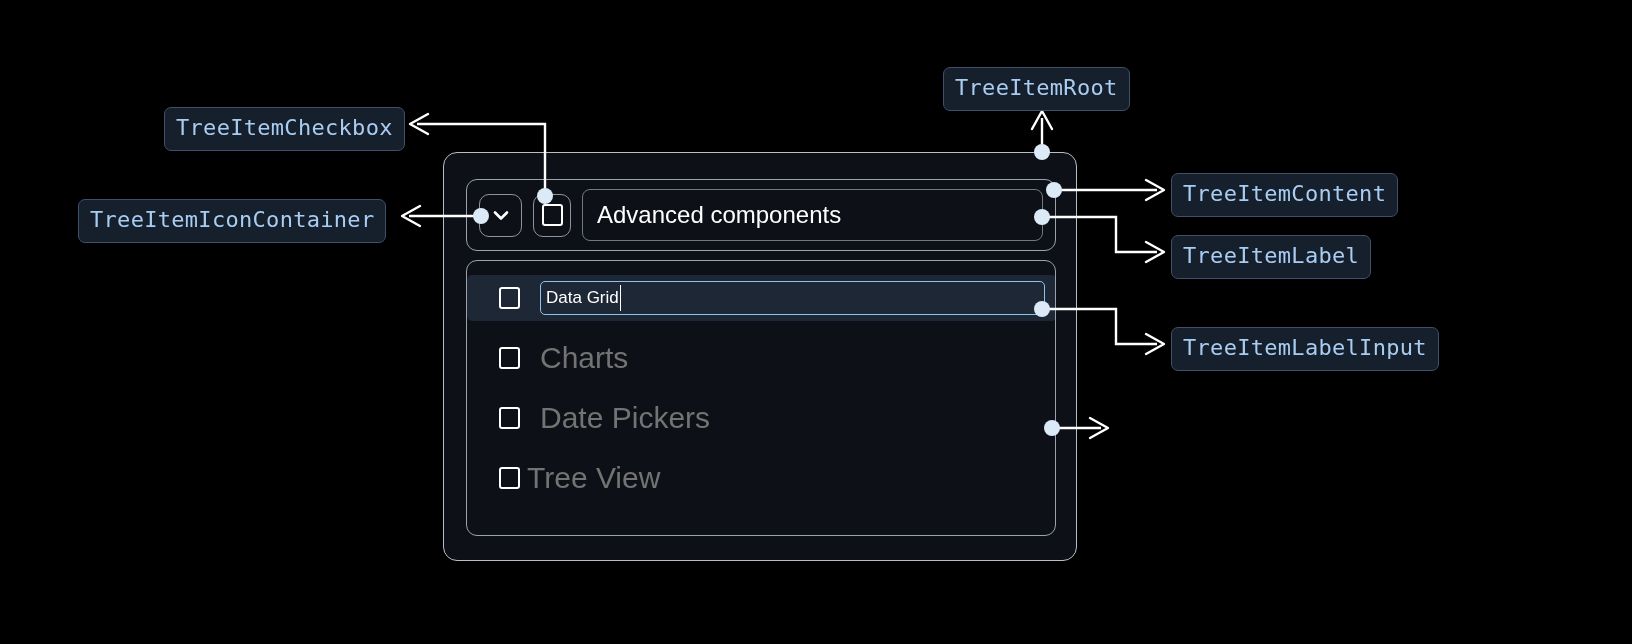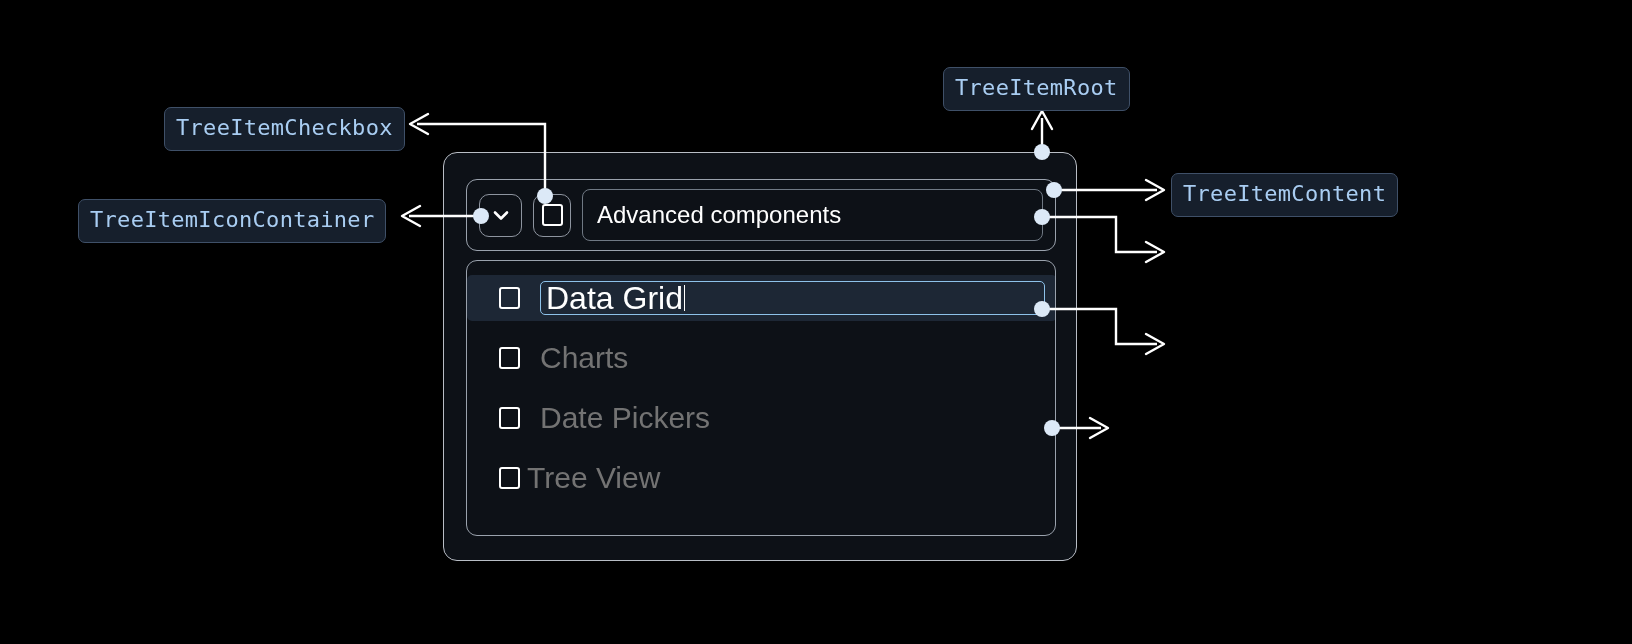--- a/index.html
+++ b/index.html
@@ -167,21 +167,21 @@
     margin-right: 12px;
     height: 34px;
     box-sizing: border-box;
     background: transparent;
     border: 1.6px solid #8ec2ea;
     border-radius: 5px;
     display: flex;
     align-items: center;
     padding: 0 5px;
     color: #ffffff;
-    font-size: 32px;
+    font-size: 17px;
   }
   #caret {
     display: inline-block;
     width: 1.5px;
     height: 26px;
     background: #ffffff;
     margin-left: 1px;
   }
 </style>
 </head>
@@ -276,16 +276,18 @@
   </svg>
 
   <div class="chip" style="left:149px; top:107px;margin-left:15px;">TreeItemCheckbox</div>
 
   <div class="chip" style="left:78px; top:199px;">TreeItemIconContainer</div>
 
   <div class="chip" style="left:943px; top:67px;">TreeItemRoot</div>
 
   <div class="chip" style="left:1171px; top:173px;">TreeItemContent</div>
 
-
+  <div class="chip" style="left:1171px; top:235px;">TreeItemLabel</div>
+
+  <div class="chip" style="left:1171px; top:327px;">TreeItemLabelInput</div>
 
 
 </div>
 
 </body></html>

